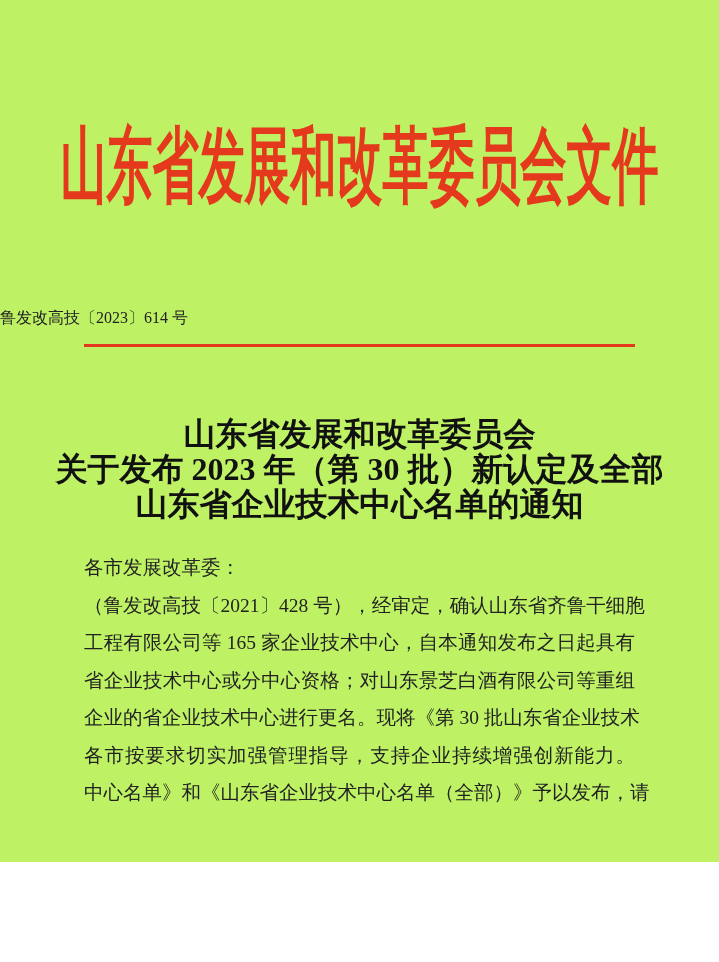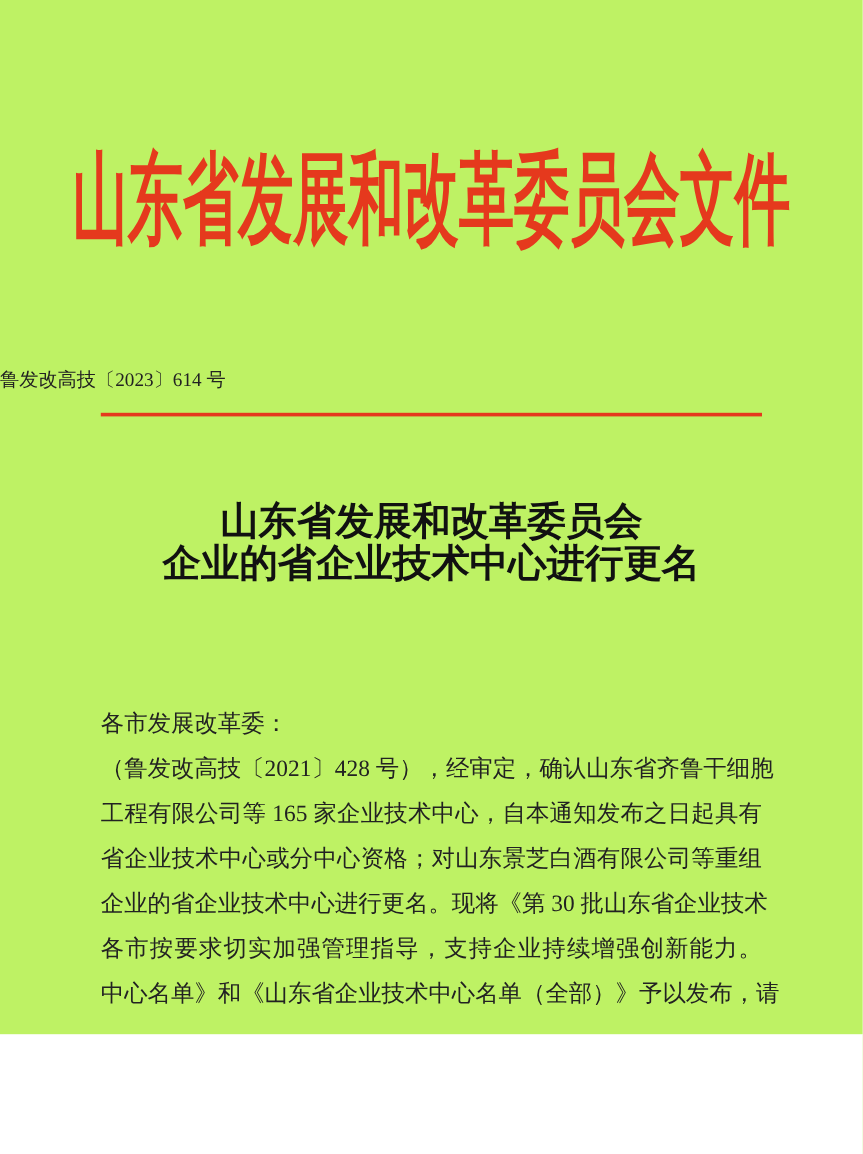--- a/index.html
+++ b/index.html
@@ -56,21 +56,21 @@
     left: 0;
     width: 100%;
     text-align: center;
     font-weight: bold;
     font-size: 32px;
     line-height: 35px;
     color: #111111;
   }
   .notice-body {
     position: absolute;
-    top: 585px;
+    top: 549px;
     left: 84px;
     width: 551px;
     font-size: 19.5px;
     line-height: 37.5px;
     color: #222222;
   }
   .body-line {
     text-align: justify;
     text-align-last: justify;
     white-space: nowrap;
@@ -97,21 +97,22 @@
 
   <div class="header-title">山东省发展和改革委员会文件</div>
 
   <div class="doc-number">鲁发改高技〔2023〕614 号</div>
 
   <div class="red-line"></div>
 
   <div class="notice-title">
 
   <div class="title-line">山东省发展和改革委员会</div>
-      <div class="title-line">企业的省企业技术中心进行更名</div>
+      <div class="title-line">关于发布 2023 年（第 30 批）新认定及全部</div>
+      <div class="title-line">山东省企业技术中心名单的通知</div>
     </div>
 
   <div class="notice-body">
 
   <div class="body-line">各市发展改革委：</div>
       <div class="body-line">（鲁发改高技〔2021〕428 号），经审定，确认山东省齐鲁干细胞</div>
       <div class="body-line">工程有限公司等 165 家企业技术中心，自本通知发布之日起具有</div>
       <div class="body-line">省企业技术中心或分中心资格；对山东景芝白酒有限公司等重组</div>
       <div class="body-line">企业的省企业技术中心进行更名。现将《第 30 批山东省企业技术</div>
       <div class="body-line">各市按要求切实加强管理指导，支持企业持续增强创新能力。</div>

